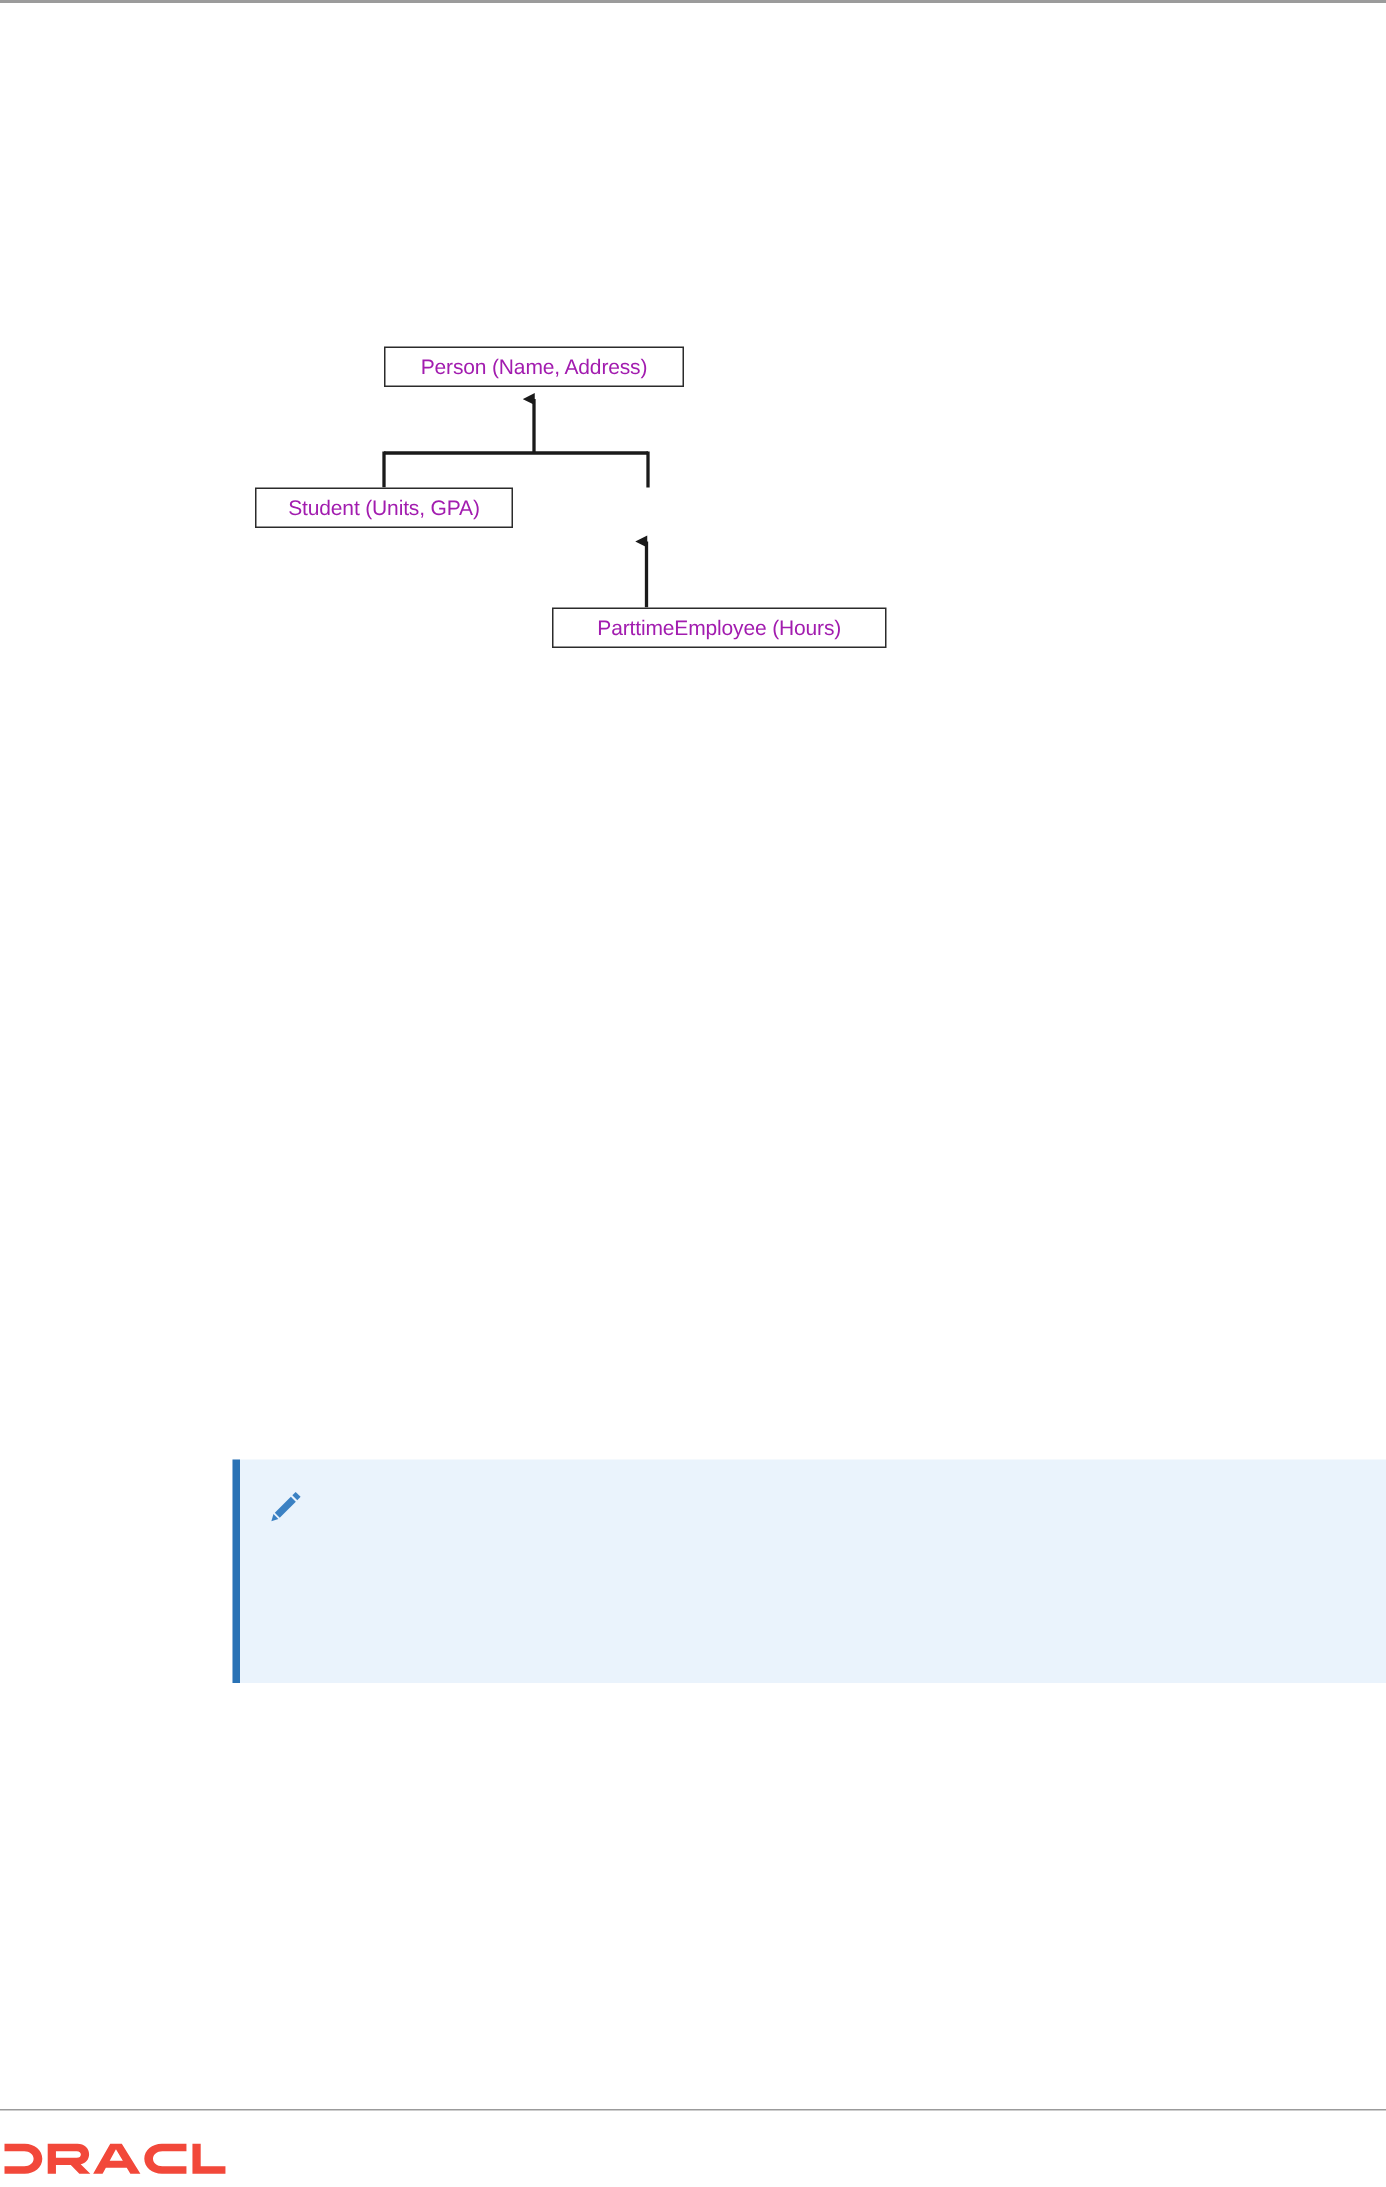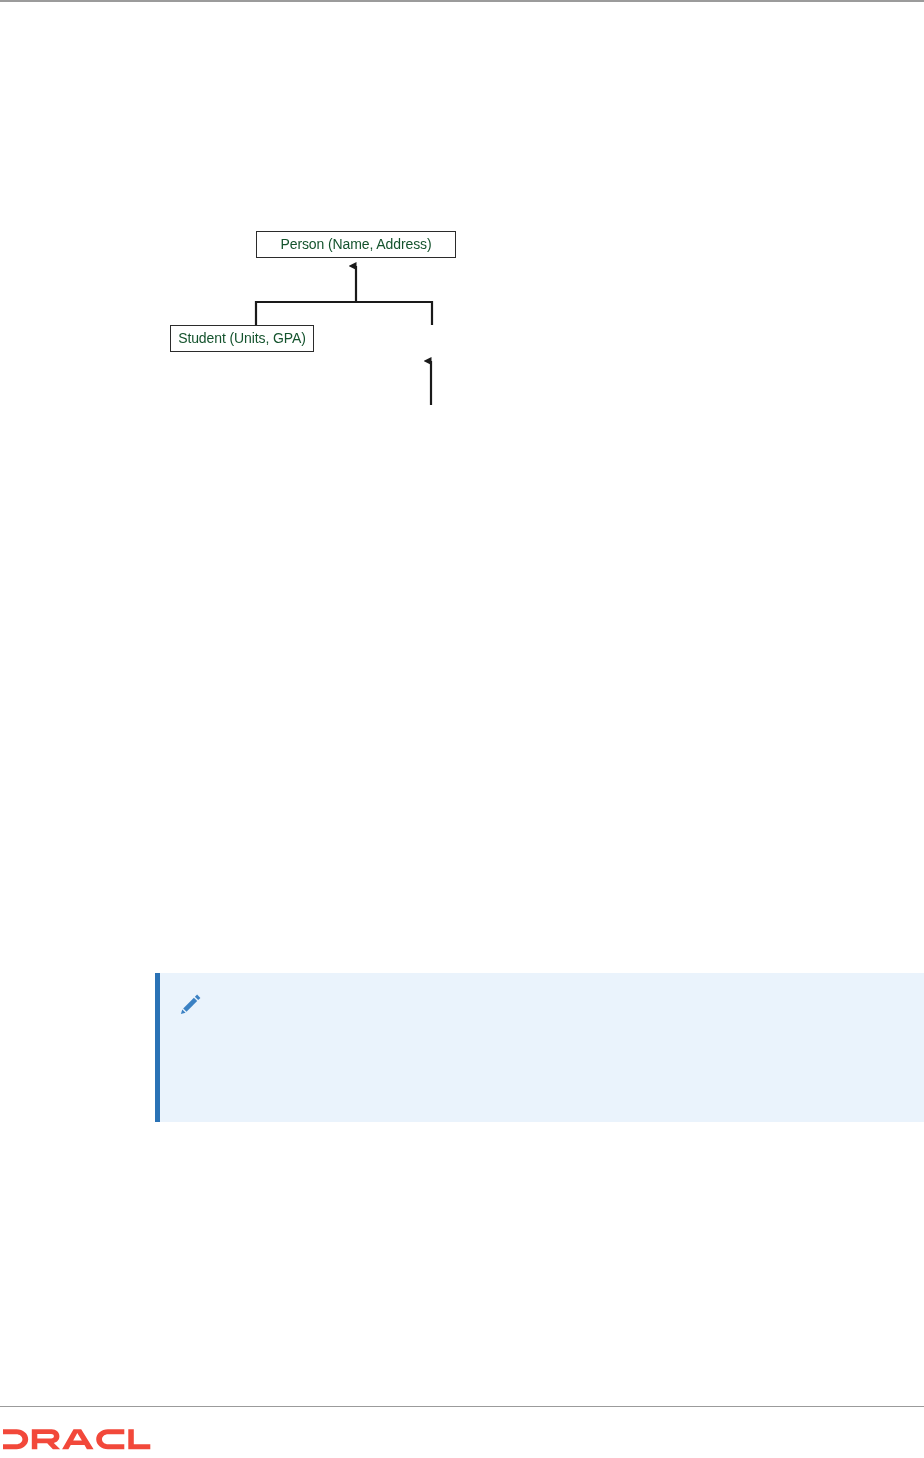--- a/index.html
+++ b/index.html
@@ -33,31 +33,31 @@
     top: 225px;
     left: 160px;
     width: 450px;
     height: 220px;
   }
   .entity-box {
     position: absolute;
     box-sizing: border-box;
     border: 1.5px solid #2b2b2b;
     background: #ffffff;
-    color: #14532d;
+    color: #a21caf;
     font-family: "Liberation Sans", sans-serif;
     font-size: 14px;
     line-height: 25px;
     height: 27px;
     text-align: center;
     white-space: nowrap;
     letter-spacing: -0.1px;
   }
   #box-person     { left: 96px;  top: 6px;   width: 200px; }
-  #box-student    { left: 10px;  top: 100px; width: 144px; }
+  #box-student    { left: 10px;  top: 100px; width: 172px; }
   #box-employee   { left: 208px; top: 100px; width: 223px; }
   #box-parttime   { left: 208px; top: 180px; width: 223px; }
 
   .connector-svg {
     position: absolute;
     left: 0;
     top: 0;
     overflow: visible;
   }
 
@@ -130,20 +130,21 @@
     <line x1="272" y1="76" x2="272" y2="100" stroke="#1a1a1a" stroke-width="2.2"></line>
 
     <line x1="271" y1="180" x2="271" y2="136" stroke="#1a1a1a" stroke-width="2.2" marker-end="url(#arrow-up)"></line>
   </svg>
 
   <div class="entity-box" id="box-person">Person (Name, Address)</div>
 
   <div class="entity-box" id="box-student">Student (Units, GPA)</div>
 
 
+  <div class="entity-box" id="box-parttime">ParttimeEmployee (Hours)</div>
 </div>
 
 <div class="note-callout">
   <div class="note-icon-wrap">
     <svg width="26" height="26" viewBox="0 0 26 26">
       <g fill="#3b81c3">
         <path d="M19.1 3.6 L22.4 6.9 L20.2 9.1 L16.9 5.8 Z"></path>
         <path d="M15.9 6.8 L19.2 10.1 L8.5 20.8 L5.2 17.5 Z"></path>
         <path d="M4.3 18.4 L7.6 21.7 L2.9 23.1 Z"></path>
       </g>

